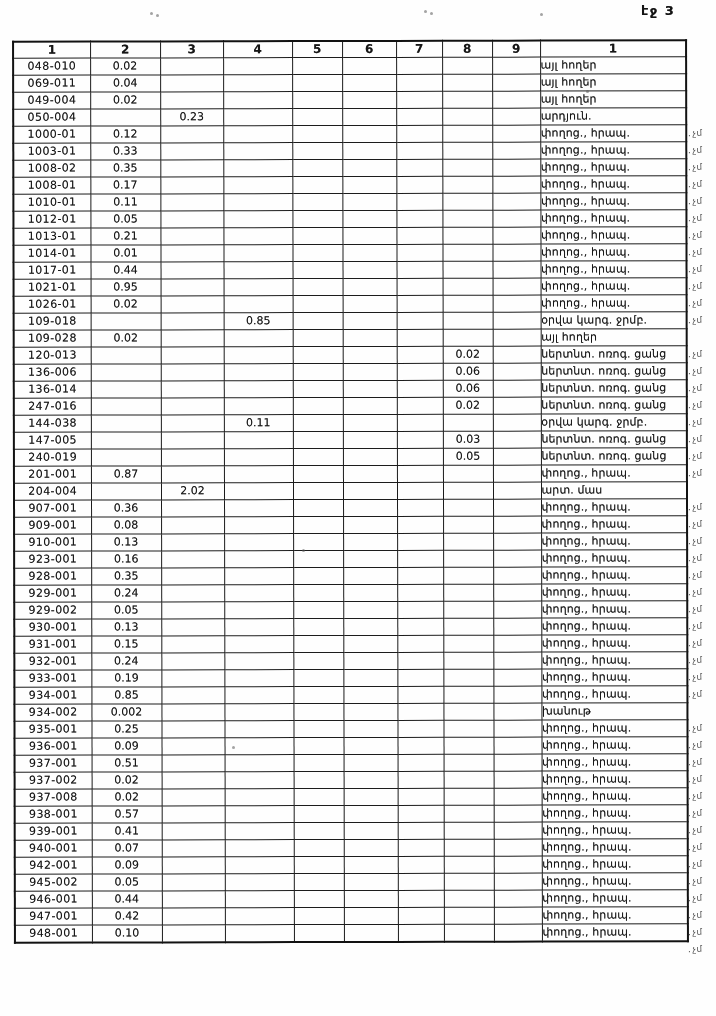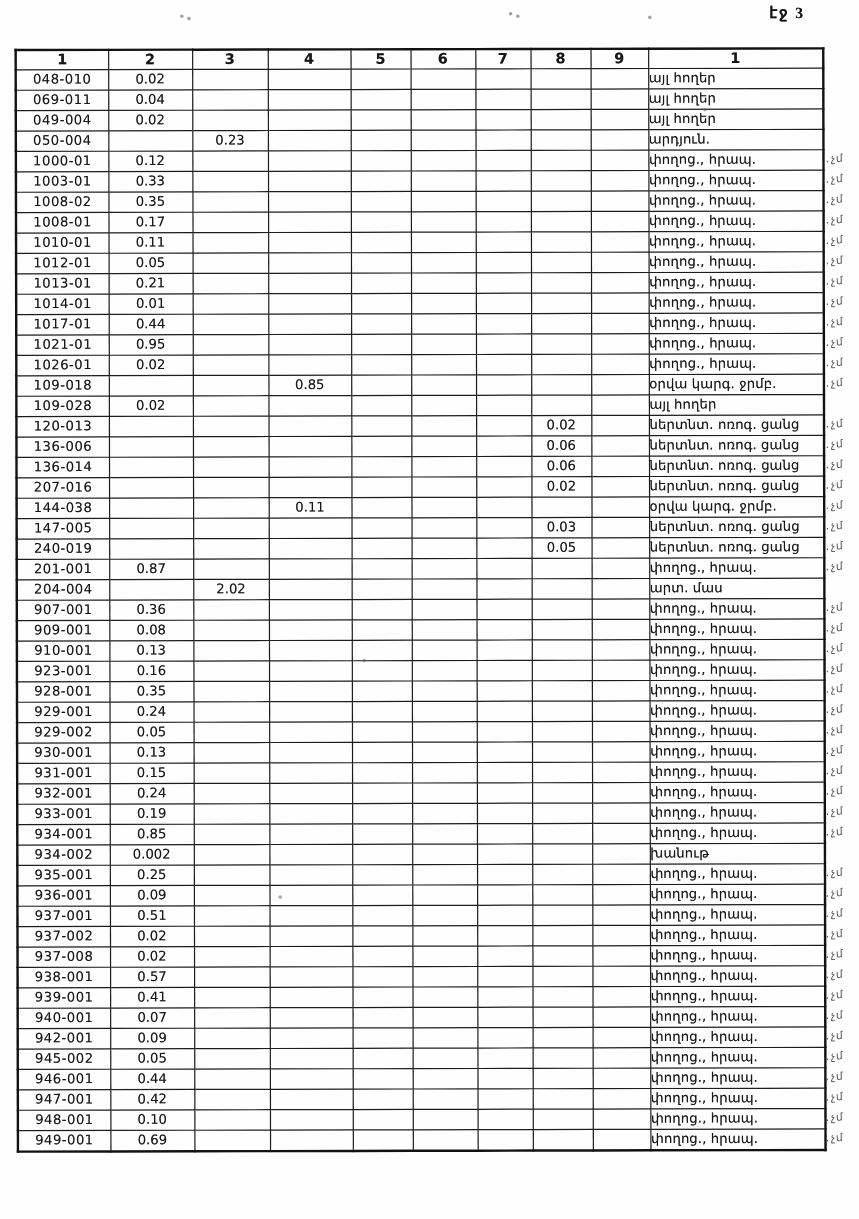--- a/index.html
+++ b/index.html
@@ -16,21 +16,20 @@
     color:#1b1b1b;
   }
   .page-label{
     position:absolute;
     top:3px;left:641px;
     font-size:13px;
     font-weight:700;
     letter-spacing:1.5px;
     color:#141414;
     text-shadow:0 0 0.5px rgba(0,0,0,.55);
-    font-family:Liberation Serif, serif;
   }
   table.scan-table{
     position:absolute;
     left:13px;top:40px;
     width:673px;
     border-collapse:collapse;
     table-layout:fixed;
     border:2.5px solid #121212;
     transform:rotate(-0.12deg);
   }
@@ -356,21 +355,21 @@
           <td class="cell-val"></td>
           <td class="cell-val"></td>
           <td class="cell-val"></td>
           <td class="cell-val"></td>
           <td class="cell-val"></td>
           <td class="cell-val">0.06</td>
           <td class="cell-val"></td>
           <td class="cell-desc">ներտնտ. ոռոգ. ցանց</td>
         </tr>
         <tr>
-          <td class="cell-code">207-016</td>
+          <td class="cell-code">247-016</td>
           <td class="cell-val"></td>
           <td class="cell-val"></td>
           <td class="cell-val"></td>
           <td class="cell-val"></td>
           <td class="cell-val"></td>
           <td class="cell-val"></td>
           <td class="cell-val">0.02</td>
           <td class="cell-val"></td>
           <td class="cell-desc">ներտնտ. ոռոգ. ցանց</td>
         </tr>
@@ -730,32 +729,20 @@
           <td class="cell-val"></td>
           <td class="cell-val"></td>
           <td class="cell-val"></td>
           <td class="cell-val"></td>
           <td class="cell-val"></td>
           <td class="cell-desc">փողոց., հրապ.</td>
         </tr>
         <tr>
           <td class="cell-code">948-001</td>
           <td class="cell-val">0.10</td>
-          <td class="cell-val"></td>
-          <td class="cell-val"></td>
-          <td class="cell-val"></td>
-          <td class="cell-val"></td>
-          <td class="cell-val"></td>
-          <td class="cell-val"></td>
-          <td class="cell-val"></td>
-          <td class="cell-desc">փողոց., հրապ.</td>
-        </tr>
-        <tr>
-          <td class="cell-code">949-001</td>
-          <td class="cell-val">0.69</td>
           <td class="cell-val"></td>
           <td class="cell-val"></td>
           <td class="cell-val"></td>
           <td class="cell-val"></td>
           <td class="cell-val"></td>
           <td class="cell-val"></td>
           <td class="cell-val"></td>
           <td class="cell-desc">փողոց., հրապ.</td>
         </tr>
       </tbody>

